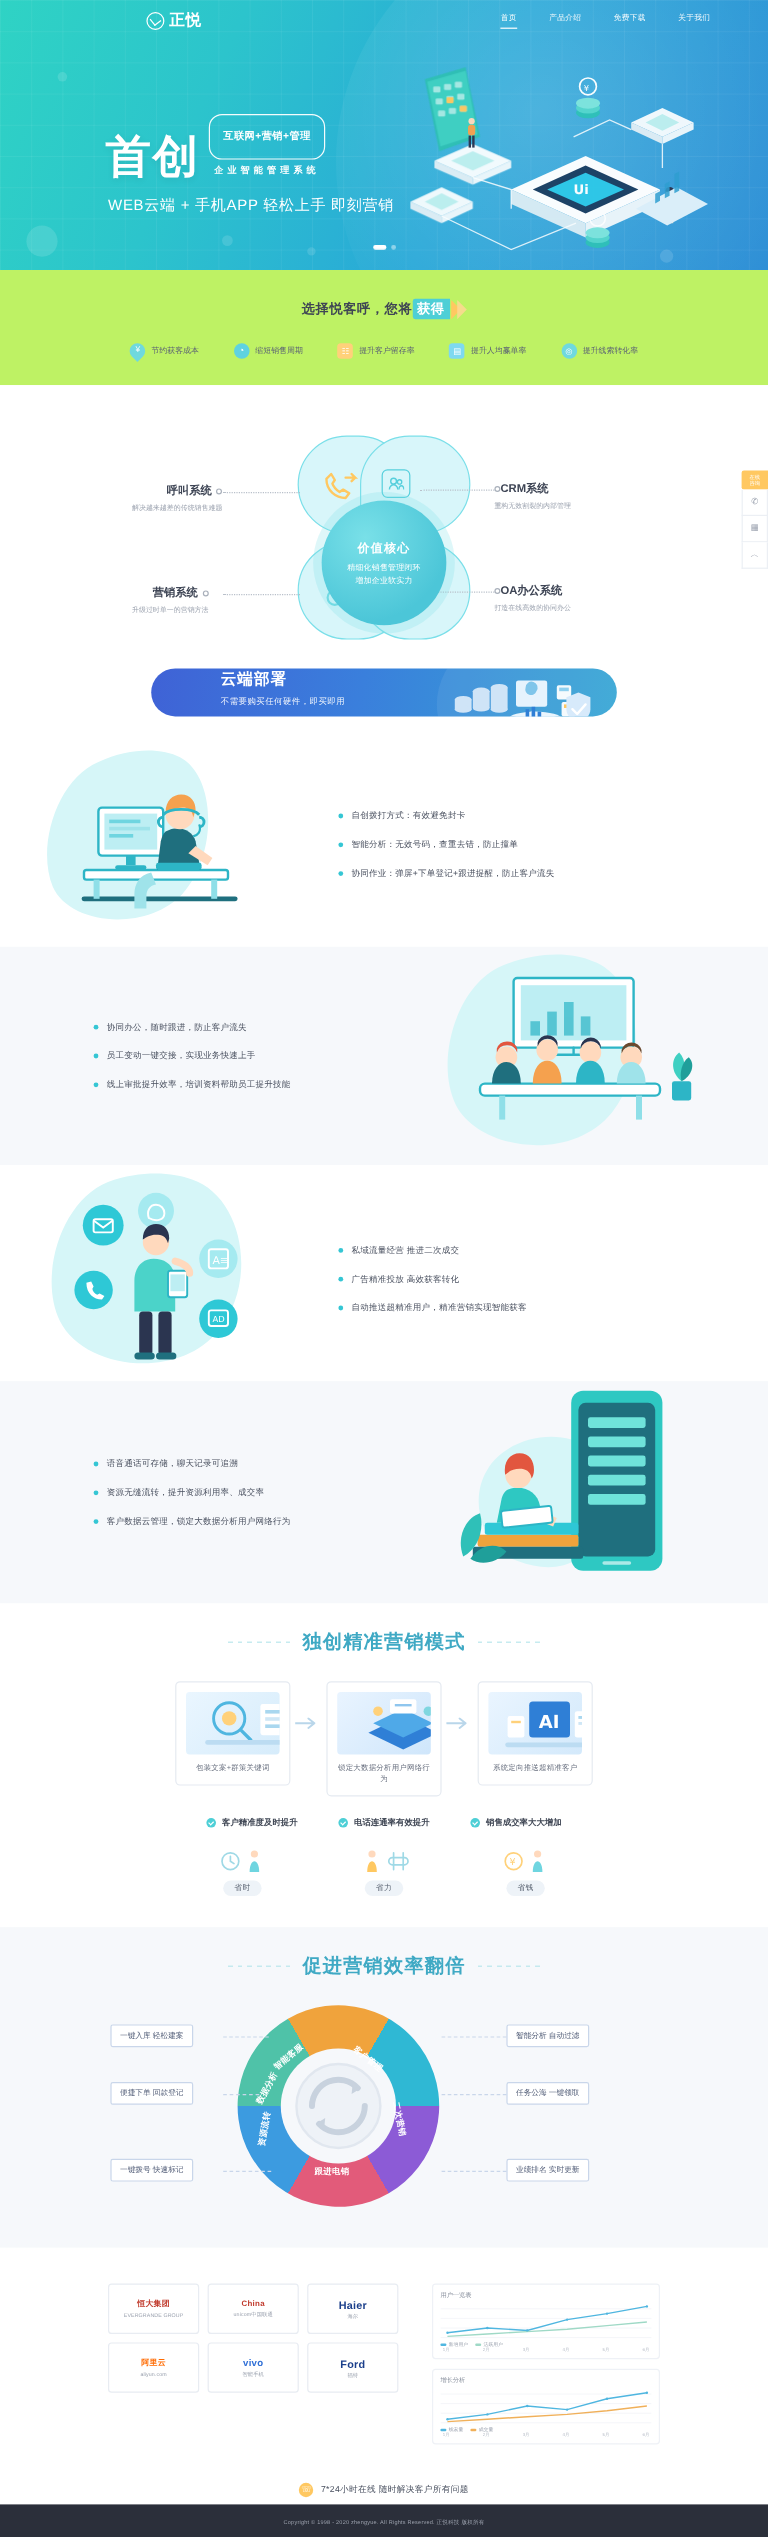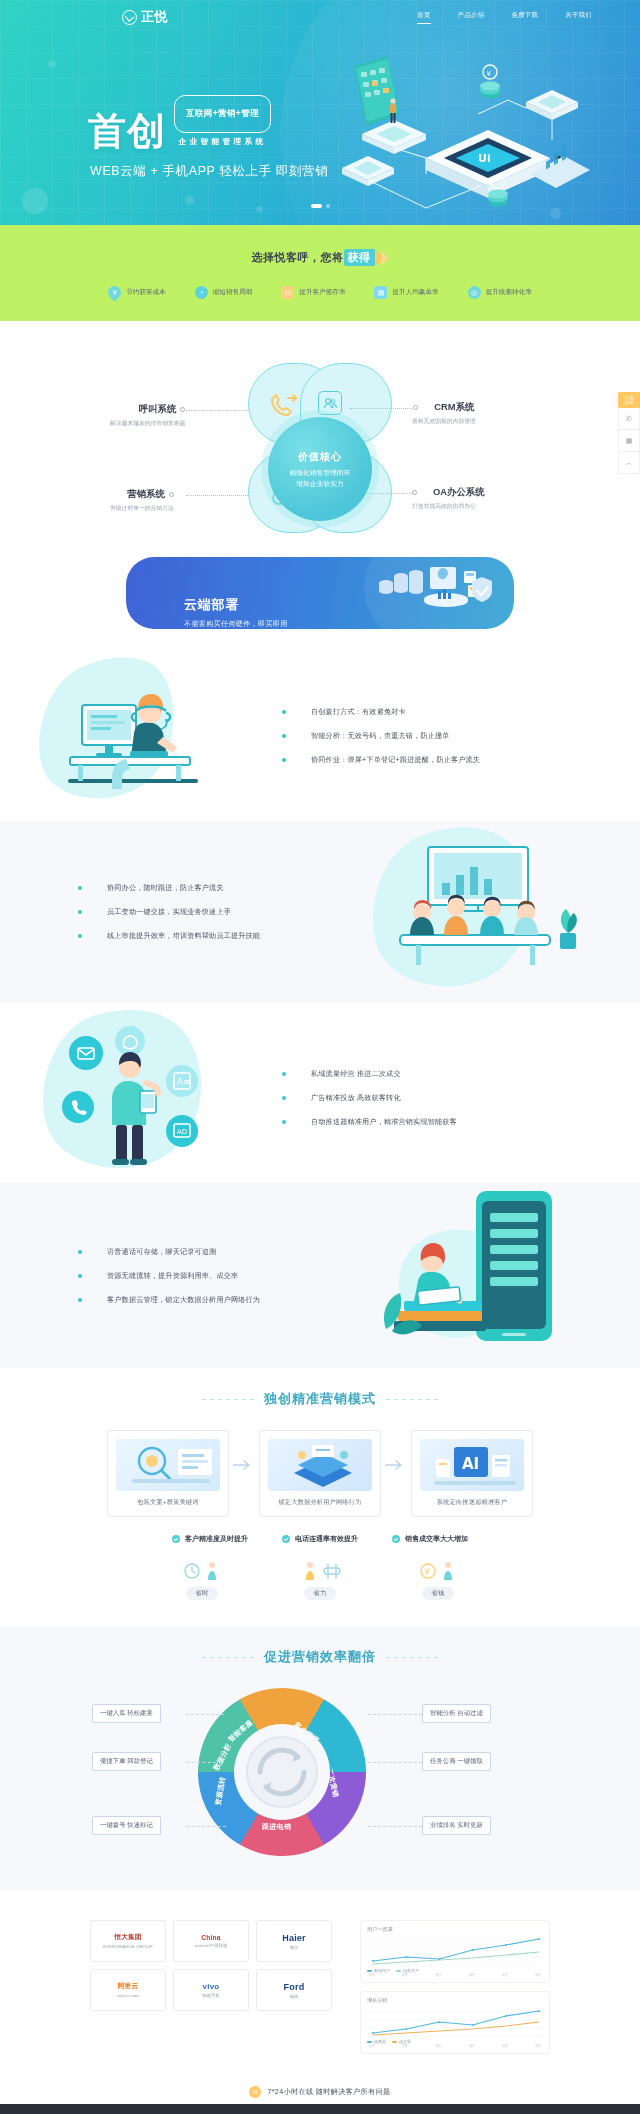--- a/index.html
+++ b/index.html
@@ -150,66 +150,66 @@
   .pico-oa   { left:316px; top:122px; }
 
   .lbl { position:absolute; z-index:4; }
   .lbl-t { font-size:9.4px; font-weight:700; color:#3d4454; white-space:nowrap; }
   .lbl-d { font-size:5.8px; color:#9aa1ae; margin-top:3px; white-space:nowrap; }
   .l-call { left:110px; top:48px; text-align:right; }
   .l-mkt  { left:110px; top:133px; text-align:right; }
   .l-crm  { left:412px; top:46px; }
   .l-oa   { left:412px; top:131px; }
   .l-call .lbl-t, .l-mkt .lbl-t { display:flex; justify-content:flex-end; align-items:center; gap:4px; }
-  .l-crm  .lbl-t, .l-oa  .lbl-t { display:flex; align-items:center; gap:16px;justify-content:center; }
+  .l-crm  .lbl-t, .l-oa  .lbl-t { display:flex; align-items:center; gap:0; }
   .ring { width:5px;height:5px;border-radius:50%;border:1px solid #a9b0bb; display:inline-block; }
   .dashl { position:absolute; border-top:1px dotted #b9c0ca; }
   .dl1 { left:186px; top:55px; width:64px; }
   .dl2 { left:186px; top:140px; width:64px; }
   .dl3 { left:350px; top:53px; width:62px; }
   .dl4 { left:350px; top:138px; width:62px; }
 
   
   .cloudsec { background:#fff; padding: 6px 0 22px; }
   .cloud {
-    width: 388px; margin: 0 auto; height: 72px; border-radius: 28px;
+    width: 388px; margin: 0 auto; height: 40px; border-radius: 28px;
     background: linear-gradient(100deg,#3f62d6 0%, #3a7fdc 45%, #35a6d4 100%);
     position:relative; overflow:hidden;
-    display:flex; align-items:flex-end;
+    display:flex; align-items:flex-start;
   }
   .cloud::before {
     content:""; position:absolute; right:-30px; top:-40px; width:180px;height:140px;border-radius:50%;
     background:rgba(255,255,255,.07);
   }
   .cloud-copy { margin-left: 58px; z-index:2; }
   .cloud-t { color:#fff; font-size:13px; font-weight:700; letter-spacing:.8px; }
   .cloud-s { color:rgba(255,255,255,.93); font-size:7px; margin-top:5px; letter-spacing:.4px; }
   .cloud-ill { position:absolute; right: 18px; top: 6px; width: 120px; height: 46px; }
 
   
   .feat { position:relative; overflow:hidden; }
   .feat.light { background:#ffffff; }
   .feat.gray  { background:#f6f8fb; }
 
   .flist { display:flex; flex-direction:column; gap:14px; }
-  .fitem { display:flex; align-items:center; gap:25px; }
+  .fitem { display:flex; align-items:center; gap:7px; }
   .fbullet { width:4px;height:4px;border-radius:50%; background:#35c6d4; flex:none; }
   .ftext { font-size:7.1px; color:#4a5160; letter-spacing:.2px; white-space:nowrap; }
 
   
   .sechead { display:flex; align-items:center; justify-content:center; gap:10px; }
   .sechead .bar { width:52px; height:1px; background:#b9e6ec; }
   .sechead .bar.dashed { background: repeating-linear-gradient(90deg,#b9e6ec 0 4px, transparent 4px 8px); }
-  .sechead h2 { font-size:13px; color:#3fa9c4; font-weight:700; letter-spacing:1px; }
+  .sechead h2 { font-size:16px; color:#3fa9c4; font-weight:700; letter-spacing:1px; }
 
   
   .mode { background:#fff; padding: 22px 0 26px; }
   .cards { display:flex; align-items:flex-start; justify-content:center; gap:0; margin-top:22px; }
   .card {
-    width:122px; border:1px solid #e5eaf1; border-radius:4px; background:#fff;
+    width:96px; border:1px solid #e5eaf1; border-radius:4px; background:#fff;
     padding:8px 8px 9px; text-align:center;
   }
   .card-img { height:52px; border-radius:3px; position:relative; overflow:hidden; }
   .ci1 { background:linear-gradient(135deg,#eaf6ff,#d6ecfb); }
   .ci2 { background:linear-gradient(135deg,#e9f4ff,#cfe6fb); }
   .ci3 { background:linear-gradient(135deg,#eaf5ff,#d3e9fb); }
   .card-cap { font-size:6.2px; color:#6a7180; margin-top:7px; letter-spacing:.2px; }
   .arrowx { width:30px; display:flex; align-items:center; justify-content:center; height:70px; }
   .arrowx svg { width:22px; height:10px; }
 

